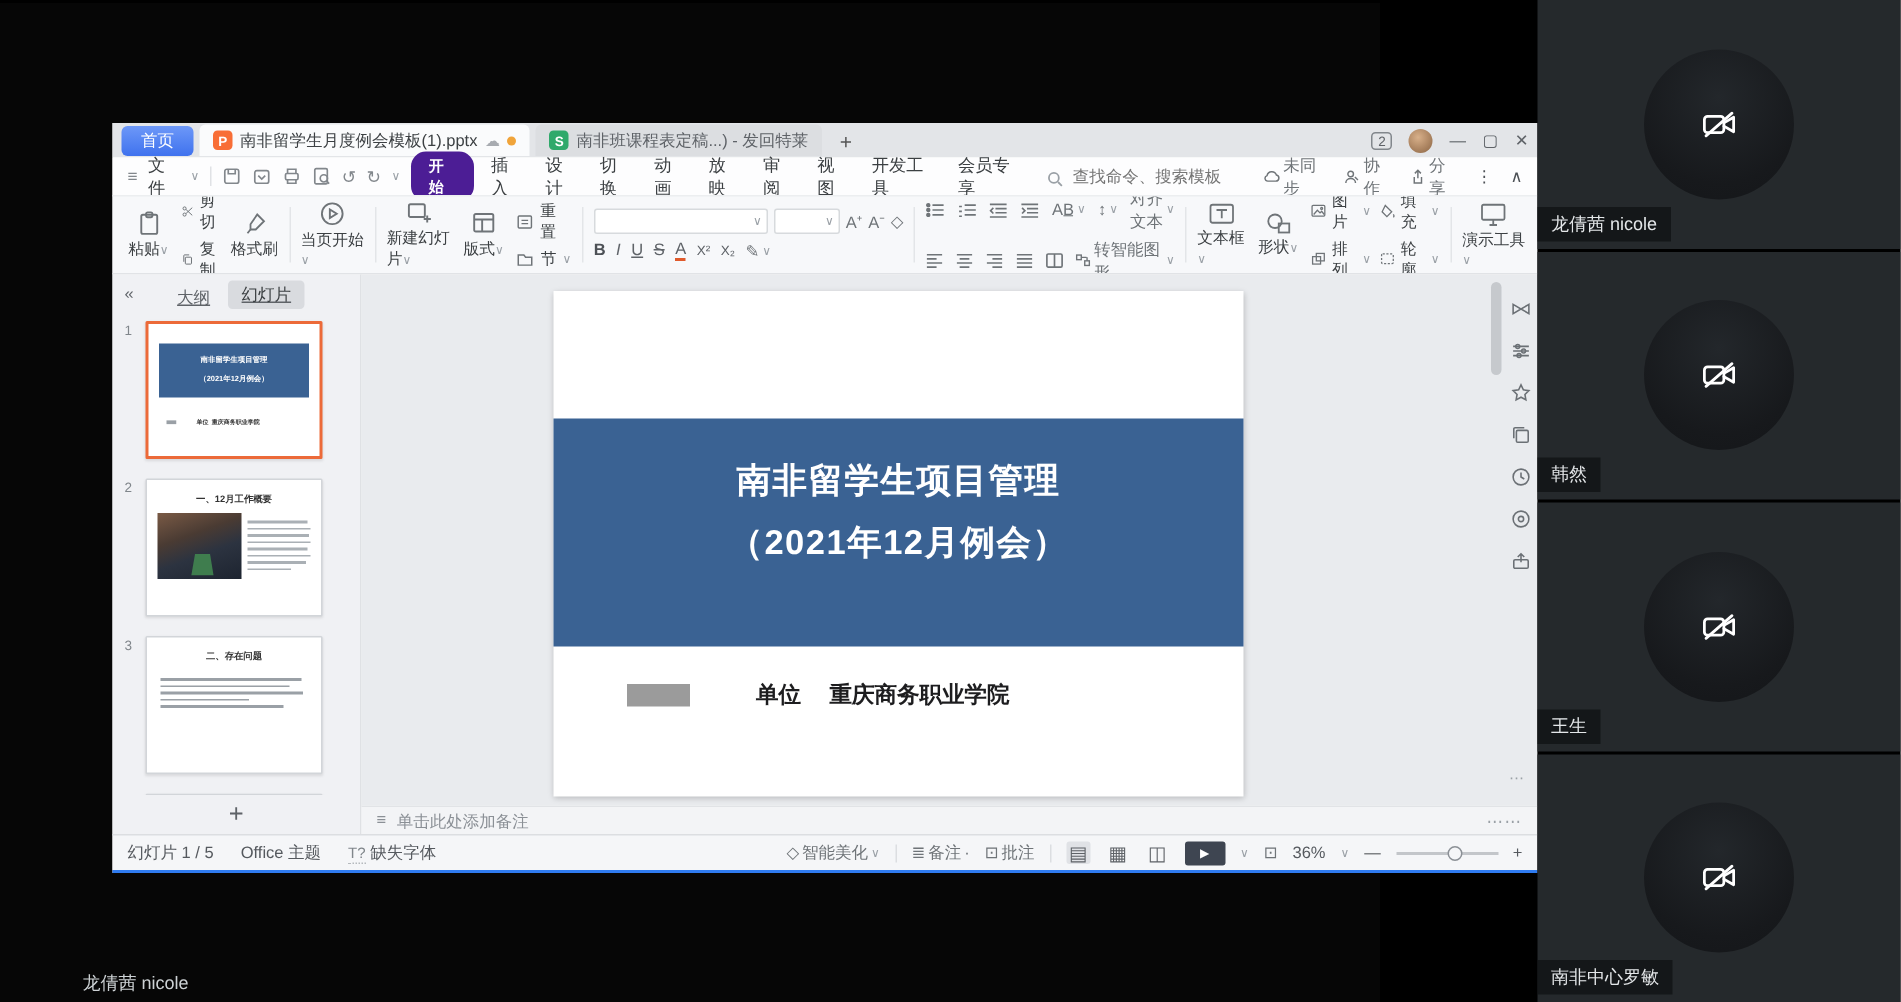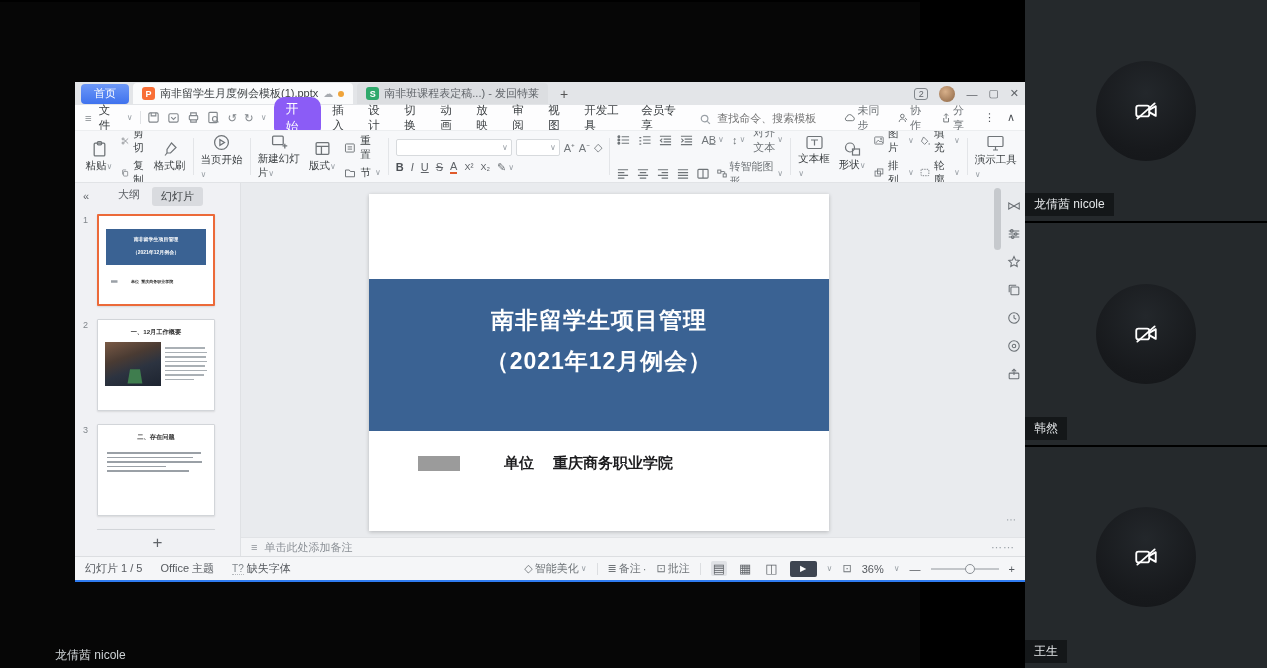--- a/index.html
+++ b/index.html
@@ -27,21 +27,21 @@
   .mdot{width:6px;height:6px;border-radius:50%;background:#f0a43a;flex:none;}
   .newtab{color:#555;font-size:14px;padding:0 8px;}
   .winctl{margin-left:auto;display:flex;align-items:center;gap:11px;color:#5f6368;font-size:11px;}
   .badge2{border:1.2px solid #82878c;border-radius:3px;font-size:9px;padding:0 3.5px;color:#5f6368;}
   .avatar{width:16px;height:16px;border-radius:50%;background:radial-gradient(circle at 40% 35%,#d8b08a,#8a6342);}
 
   
   .menubar{height:25px;background:#fdfdfe;display:flex;align-items:center;gap:7px;padding:0 10px;font-size:11.5px;color:#3c4043;flex:none;}
   .menubar .sep{width:1px;height:13px;background:#e0e2e5;}
   .mini{color:#82878c;}
-  .pill{background:#8b5cf6;color:#fff;border-radius:10px;padding:2.5px 12px;font-size:13px;}
+  .pill{background:#4c1d95;color:#fff;border-radius:10px;padding:2.5px 12px;font-size:10px;font-weight:bold;}
   .mitem{padding:0 4px;}
   .searchbox{display:flex;align-items:flex-end;gap:4px;color:#9aa0a6;margin-left:6px;}
   .searchbox input{border:none;outline:none;background:transparent;font-size:11px;width:118px;color:#9aa0a6;font-family:"Liberation Sans",sans-serif;}
   .mright{margin-left:auto;display:flex;align-items:center;gap:12px;color:#4d5156;font-size:11px;}
 
   
   .ribbon{height:47px;background:#f7f8fa;border-top:1px solid #eceef0;border-bottom:1px solid #e1e3e6;display:flex;align-items:stretch;padding:2px 4px;gap:3px;font-size:10.5px;color:#3c4043;flex:none;overflow:hidden;}
   .rgroup{display:flex;align-items:center;gap:6px;padding:0 4px;}
   .rdiv{width:1px;background:#e3e5e8;margin:5px 0;flex:none;}
   .vbtn{display:flex;flex-direction:column;align-items:center;justify-content:center;gap:2px;min-width:32px;}
@@ -53,21 +53,21 @@
   .fmt .u{text-decoration:underline;}
   .fmt .st{text-decoration:line-through;}
   .sup{font-size:9px;}
   .caret{color:#9aa0a6;font-size:8px;}
   .glyphbtn{color:#6f7478;font-size:11px;display:flex;align-items:center;gap:2px;}
 
   
   .main{flex:1;display:flex;min-height:0;}
   .sidebar{width:165px;background:#f0f1f4;border-right:1px solid #dfe1e4;display:flex;flex-direction:column;flex:none;}
   .sb-head{height:26px;display:flex;align-items:center;font-size:11px;color:#5f6368;padding:0 8px;flex:none;}
-  .sb-tabs{margin:0 auto;display:flex;gap:12px;align-items:flex-start;}
+  .sb-tabs{margin:0 auto;display:flex;gap:12px;align-items:flex-end;text-decoration:underline;}
   .sb-tab.active{background:#d9dbdf;border-radius:3px;padding:2px 9px;color:#3c4043;}
   .thumbs{flex:1;overflow:hidden;padding:5px 8px 0 8px;display:flex;flex-direction:column;gap:13px;}
   .trow{display:flex;gap:5px;}
   .tnum{font-size:9px;color:#80868b;width:9px;text-align:left;padding-top:1px;}
   .thumb{width:118px;height:92px;background:#fff;border:1px solid #d2d5d9;border-radius:1px;position:relative;box-shadow:0 1px 2px rgba(0,0,0,.10);box-sizing:border-box;overflow:hidden;flex:none;}
   .thumb.sel{border:2px solid #ec6a39;}
   .thumb.sliver{height:10px;border-bottom:none;}
   .t1band{position:absolute;left:7px;right:7px;top:13px;height:36px;background:#3a6293;color:#fff;text-align:center;}
   .t1band div{font-size:8px;transform:scale(.62);transform-origin:center;font-weight:bold;line-height:13px;white-space:nowrap;}
   .t1band div:first-child{margin-top:4px;}
@@ -667,13 +667,23 @@
   <div class="tile">
     <div class="pav">
       <svg width="26" height="26" viewBox="0 0 24 24" fill="none" stroke="#fff" stroke-width="1.7" stroke-linejoin="round" stroke-linecap="round">
           <rect x="3" y="7" width="12" height="10" rx="2"></rect>
           <path d="M15 11l6-3.5v9L15 13"></path>
           <line x1="4" y1="19" x2="20" y2="5"></line>
         </svg>
     </div>
     <div class="nametag">王生</div>
   </div>
+  <div class="tile">
+    <div class="pav">
+      <svg width="26" height="26" viewBox="0 0 24 24" fill="none" stroke="#fff" stroke-width="1.7" stroke-linejoin="round" stroke-linecap="round">
+          <rect x="3" y="7" width="12" height="10" rx="2"></rect>
+          <path d="M15 11l6-3.5v9L15 13"></path>
+          <line x1="4" y1="19" x2="20" y2="5"></line>
+        </svg>
+    </div>
+    <div class="nametag">南非中心罗敏</div>
+  </div>
 </div>
 
 </body></html>

